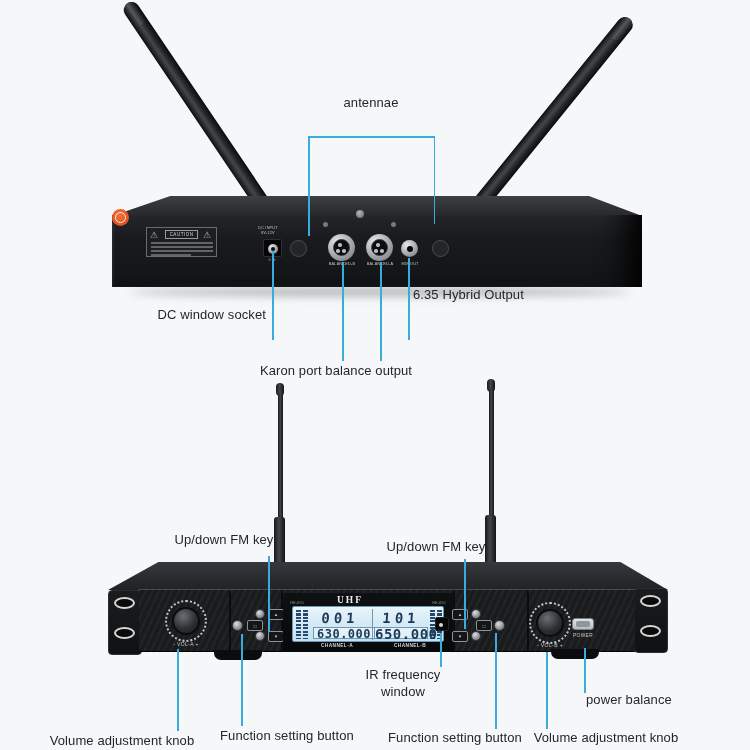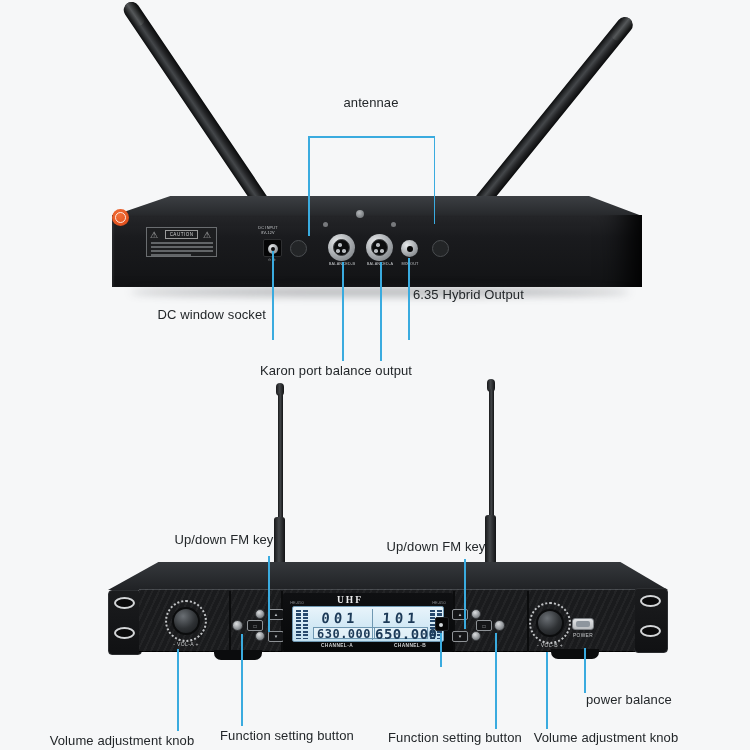--- a/index.html
+++ b/index.html
@@ -216,20 +216,21 @@
 
   <div class="foot" style="left:214px;top:650px;"></div>
   <div class="foot" style="left:551px;top:649px;"></div>
 
   <div class="ann ctr" style="left:170px;top:531px;width:108px;">Up/down FM key</div>
   <div class="cl" style="left:268px;top:556px;width:1.5px;height:76px;"></div>
 
   <div class="ann ctr" style="left:382px;top:538px;width:108px;">Up/down FM key</div>
   <div class="cl" style="left:464px;top:559px;width:1.5px;height:70px;"></div>
 
+  <div class="ann ctr" style="left:342px;top:666px;width:122px;">IR frequency window</div>
   <div class="cl" style="left:440px;top:633px;width:1.5px;height:34px;"></div>
 
   <div class="ann" style="left:586px;top:691px;width:90px;">power balance</div>
   <div class="cl" style="left:584px;top:648px;width:1.5px;height:45px;"></div>
 
   <div class="ann ctr" style="left:220px;top:727px;width:134px;">Function setting button</div>
   <div class="cl" style="left:241px;top:634px;width:1.5px;height:92px;"></div>
 
   <div class="ann ctr" style="left:388px;top:729px;width:134px;">Function setting button</div>
   <div class="cl" style="left:495px;top:633px;width:1.5px;height:96px;"></div>

